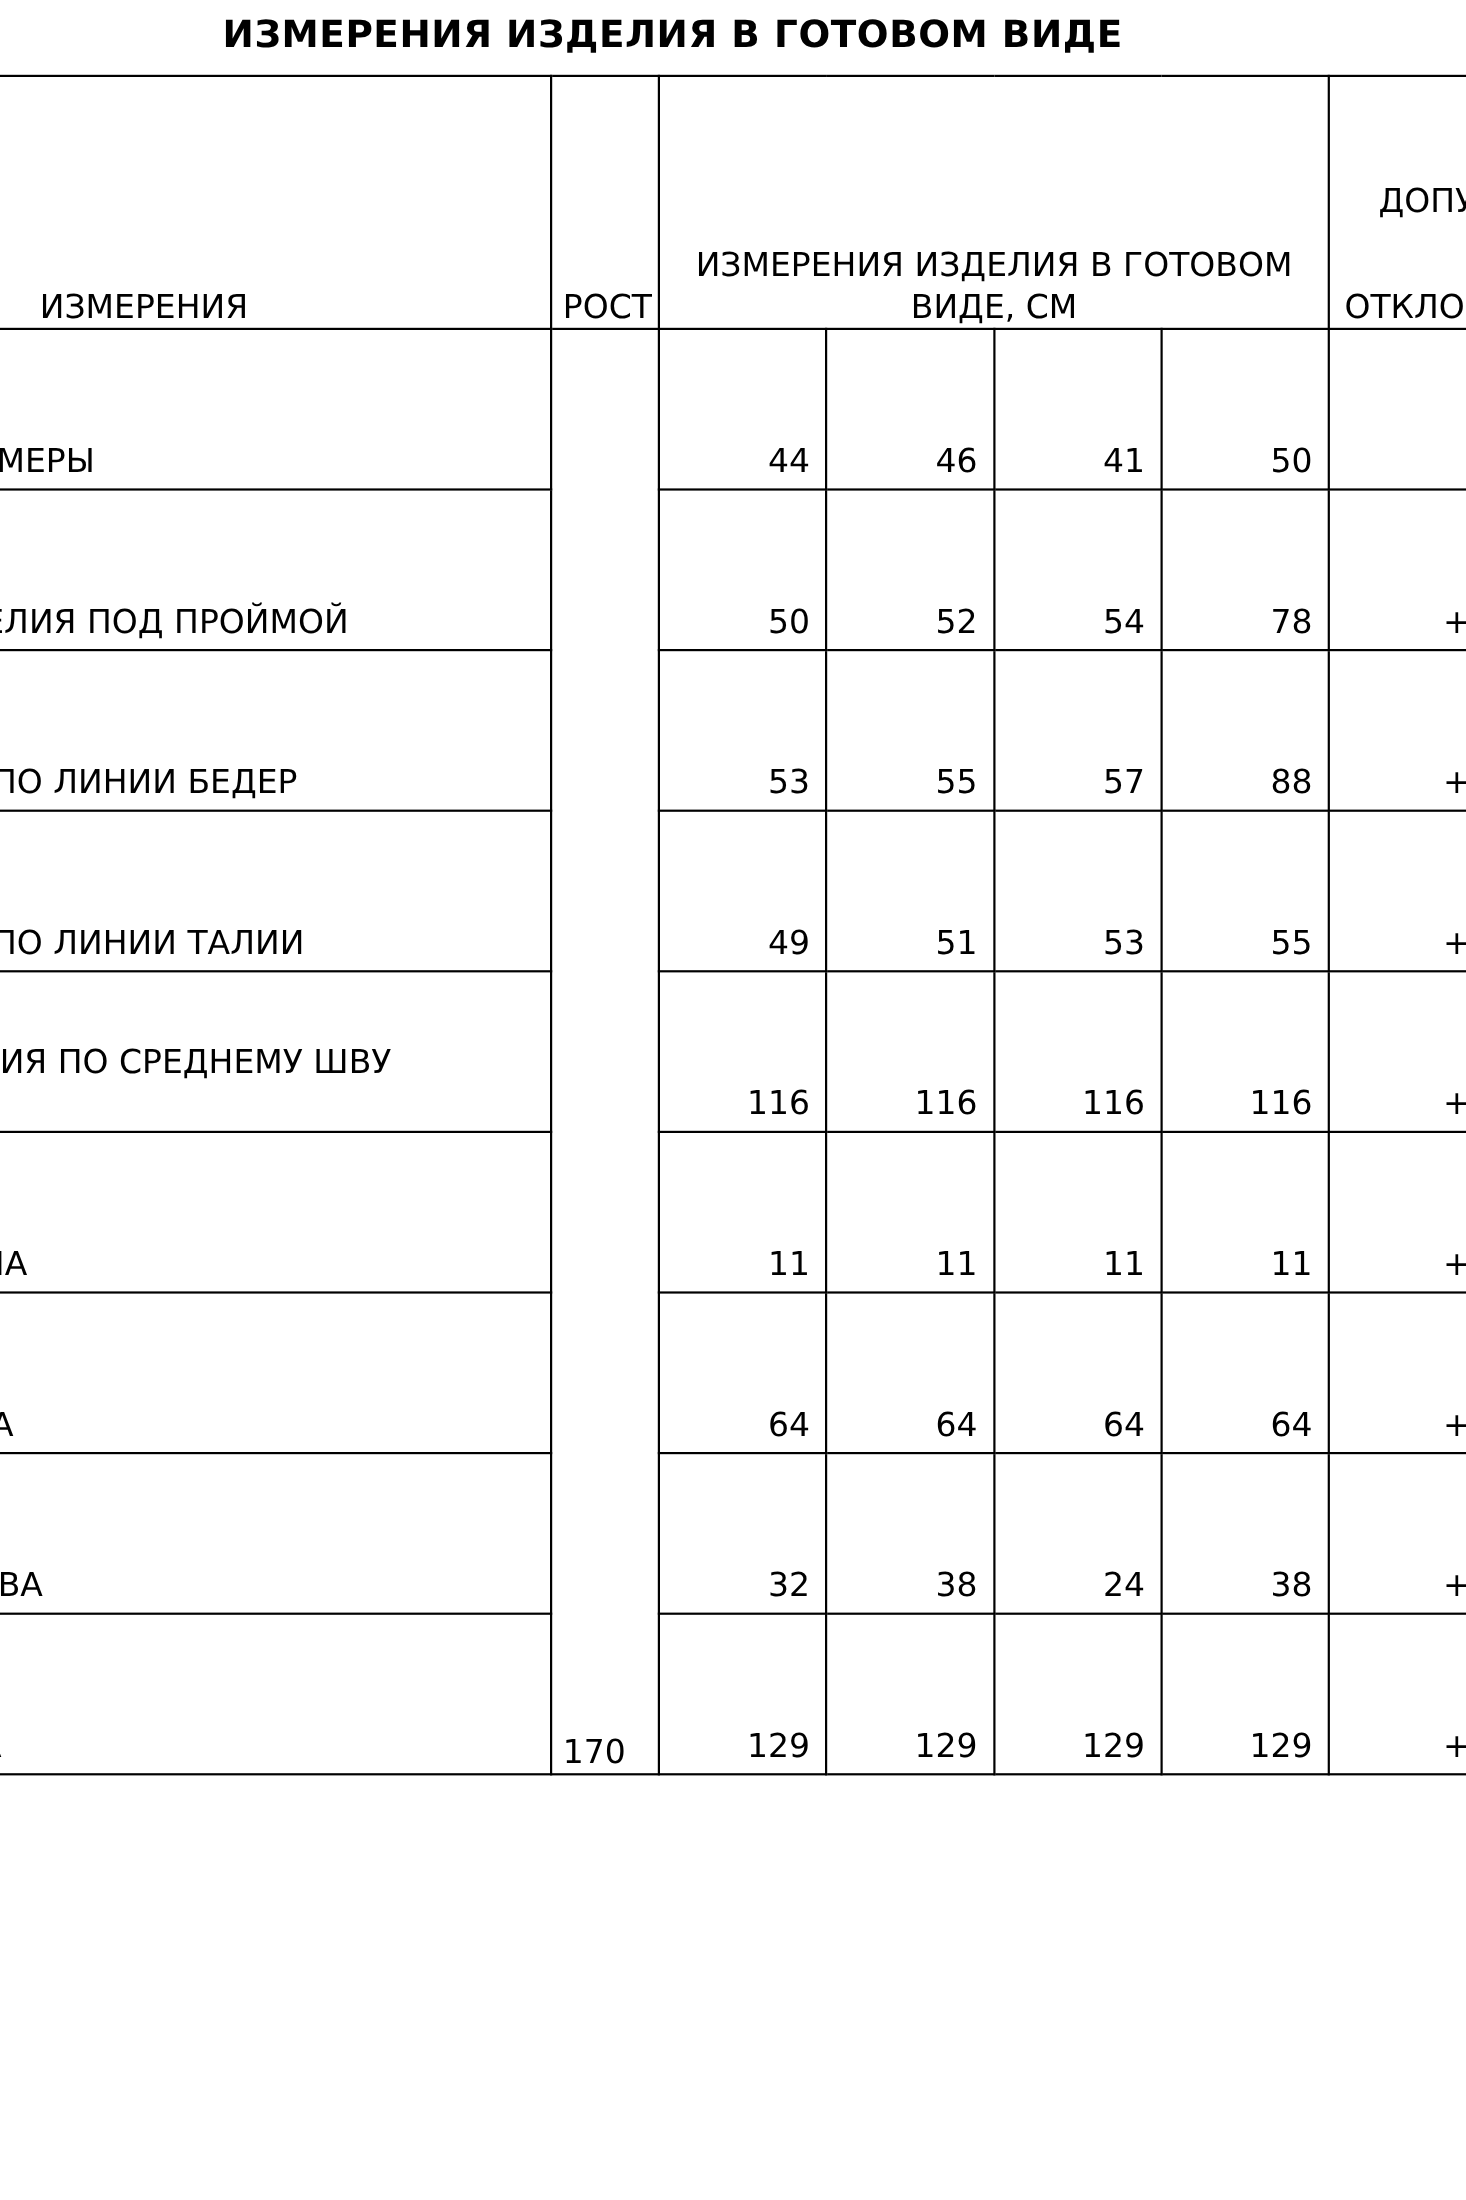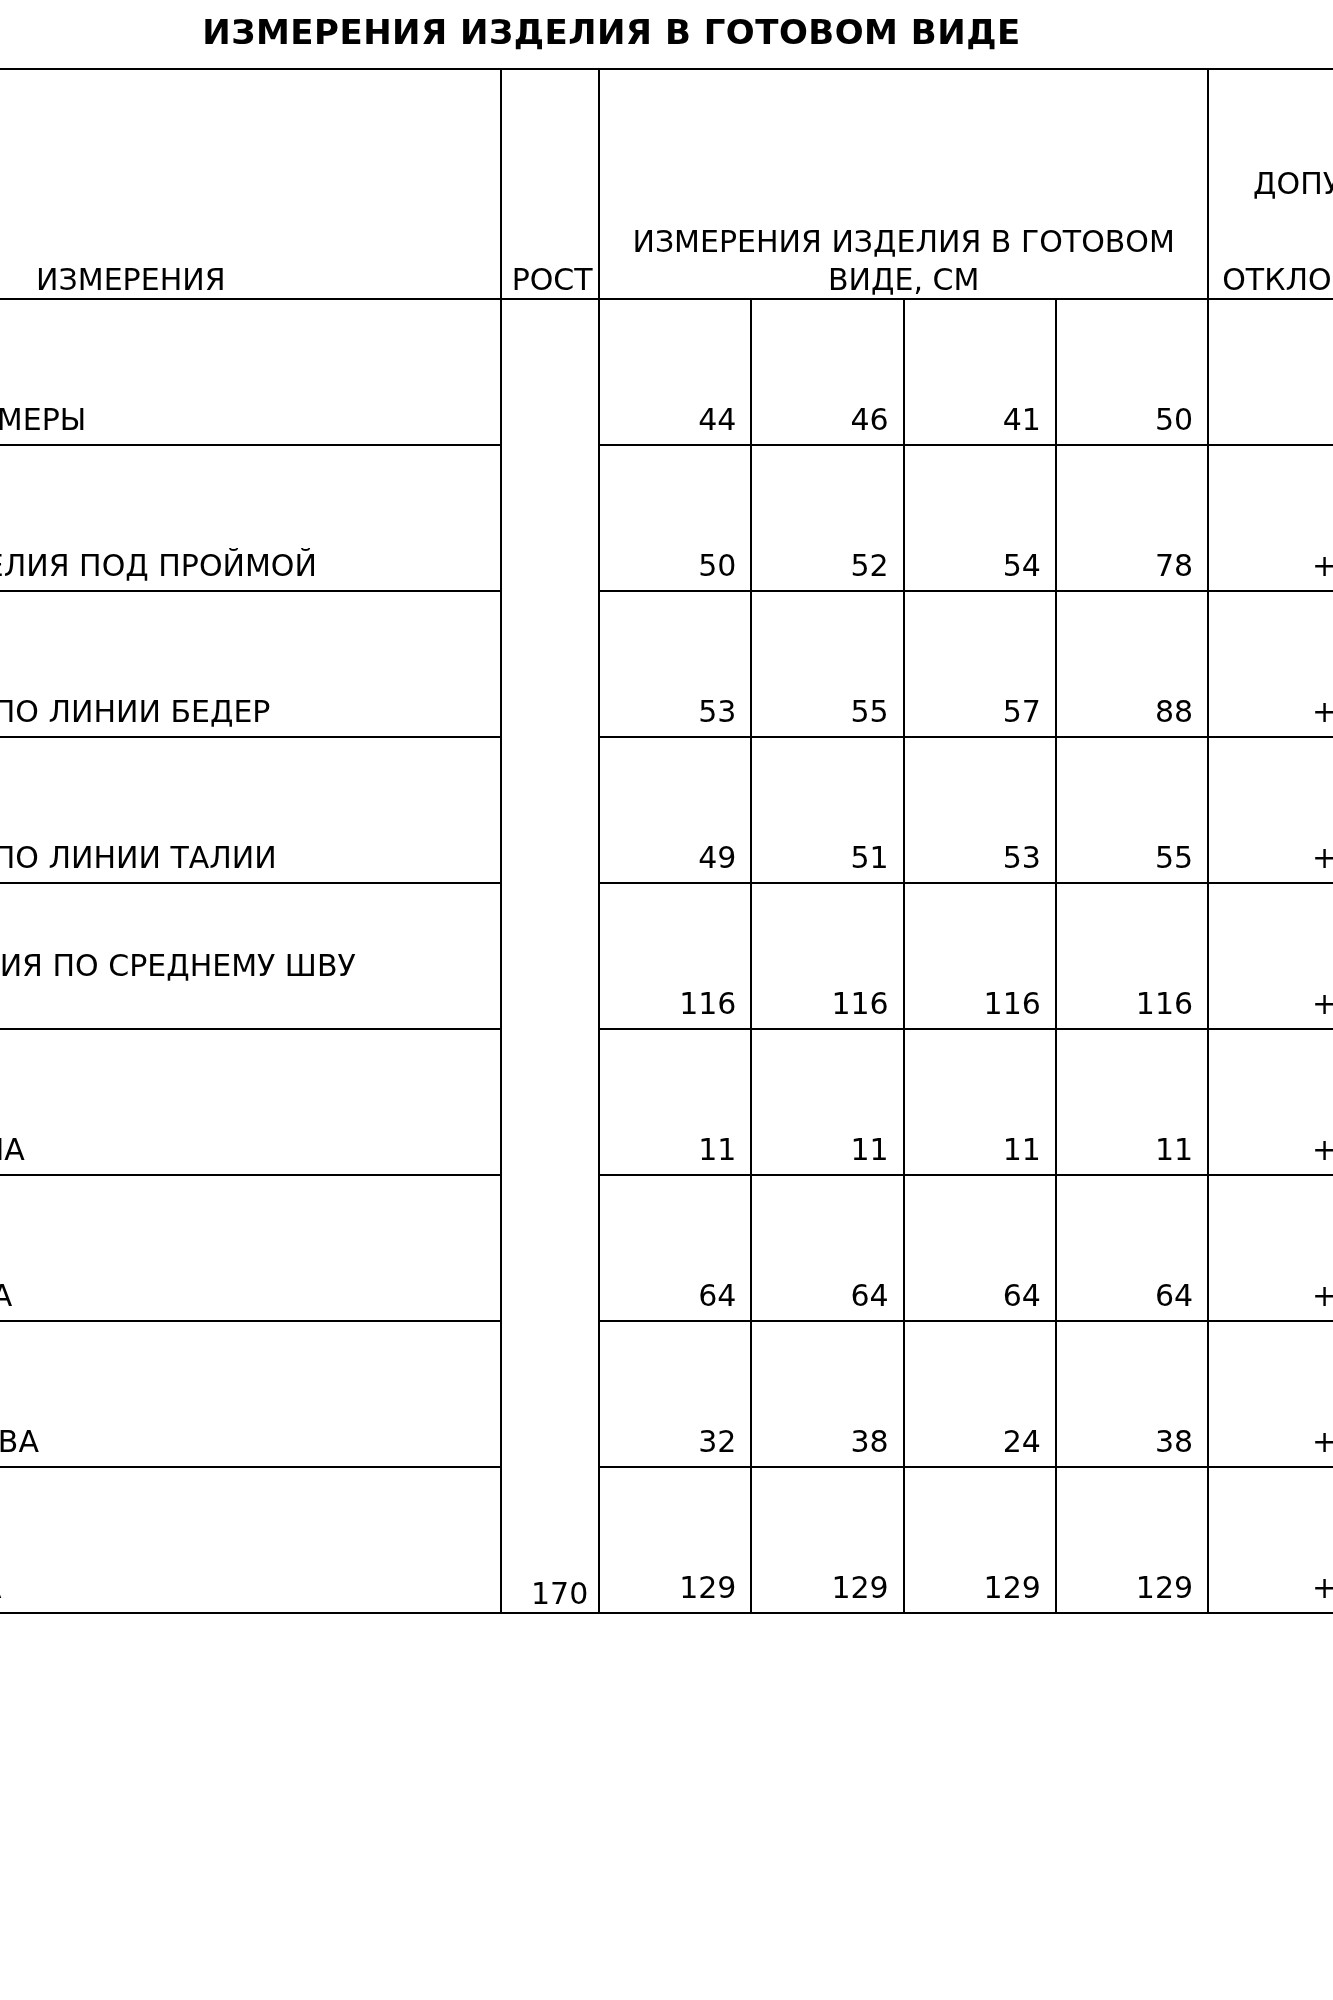--- a/index.html
+++ b/index.html
@@ -81,21 +81,21 @@
     vertical-align: bottom;
     padding-bottom: 6px;
     padding-right: 14px;
   }
   .row .dev {
     text-align: center;
     vertical-align: bottom;
     padding-bottom: 6px;
   }
   .rost-span {
-    text-align: right;
+    text-align: left;
     vertical-align: top;
     padding-top: 4px;
   }
 </style>
 </head>
 <body>
 
 <div class="page">
 
   <div class="title">ИЗМЕРЕНИЯ ИЗДЕЛИЯ В ГОТОВОМ ВИДЕ</div>

